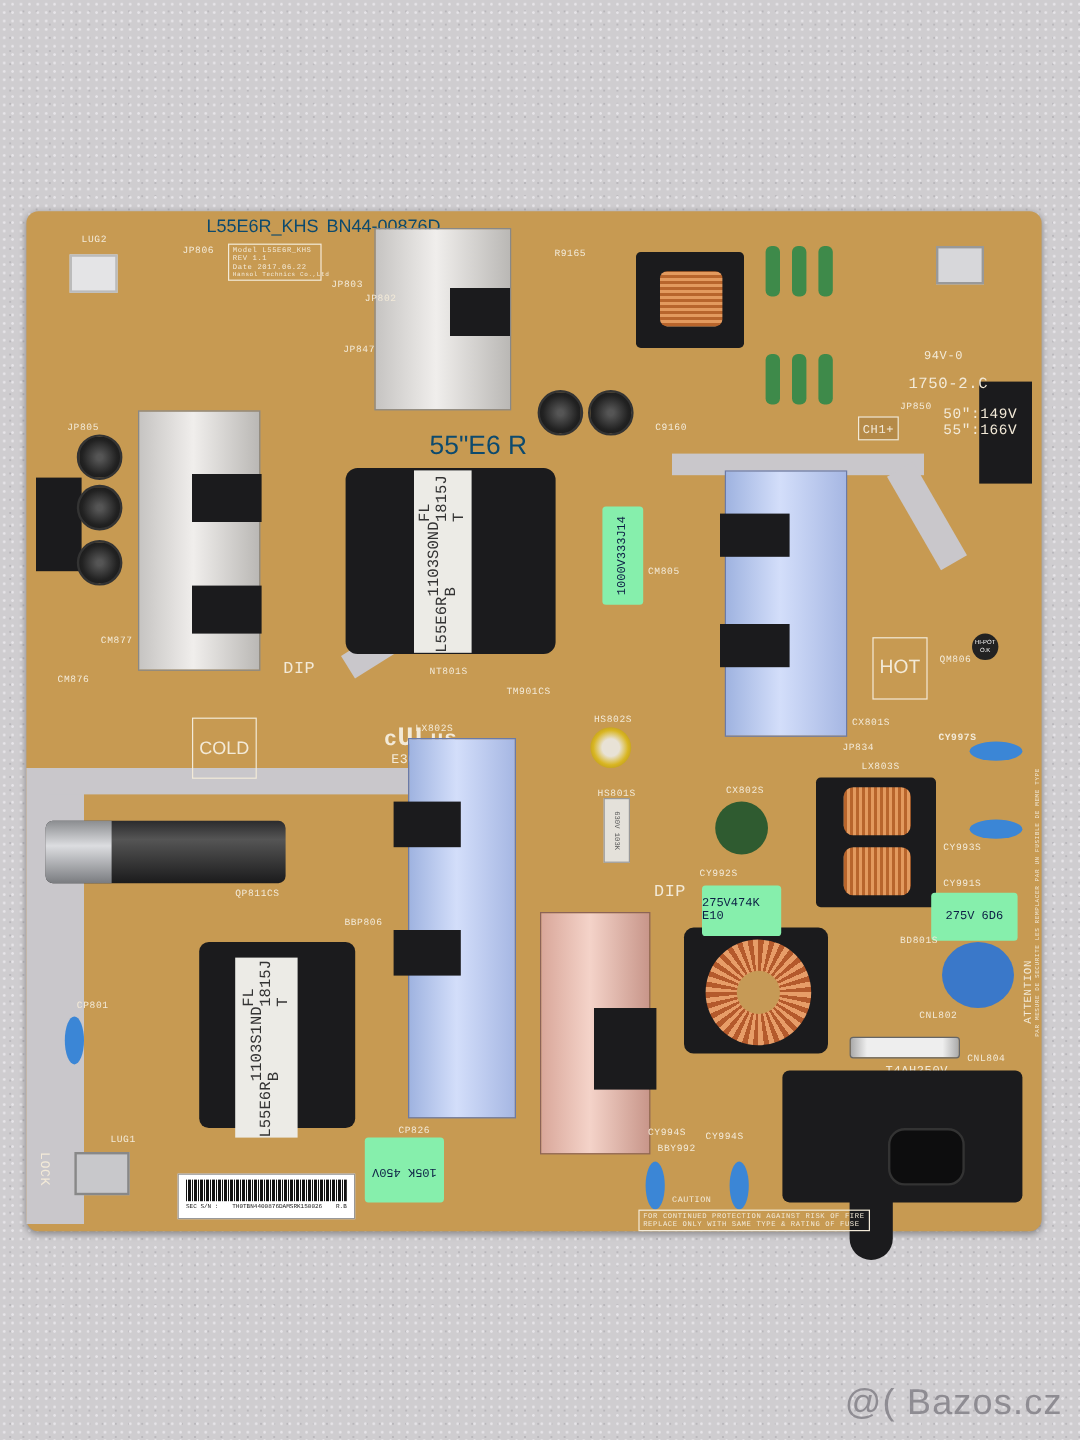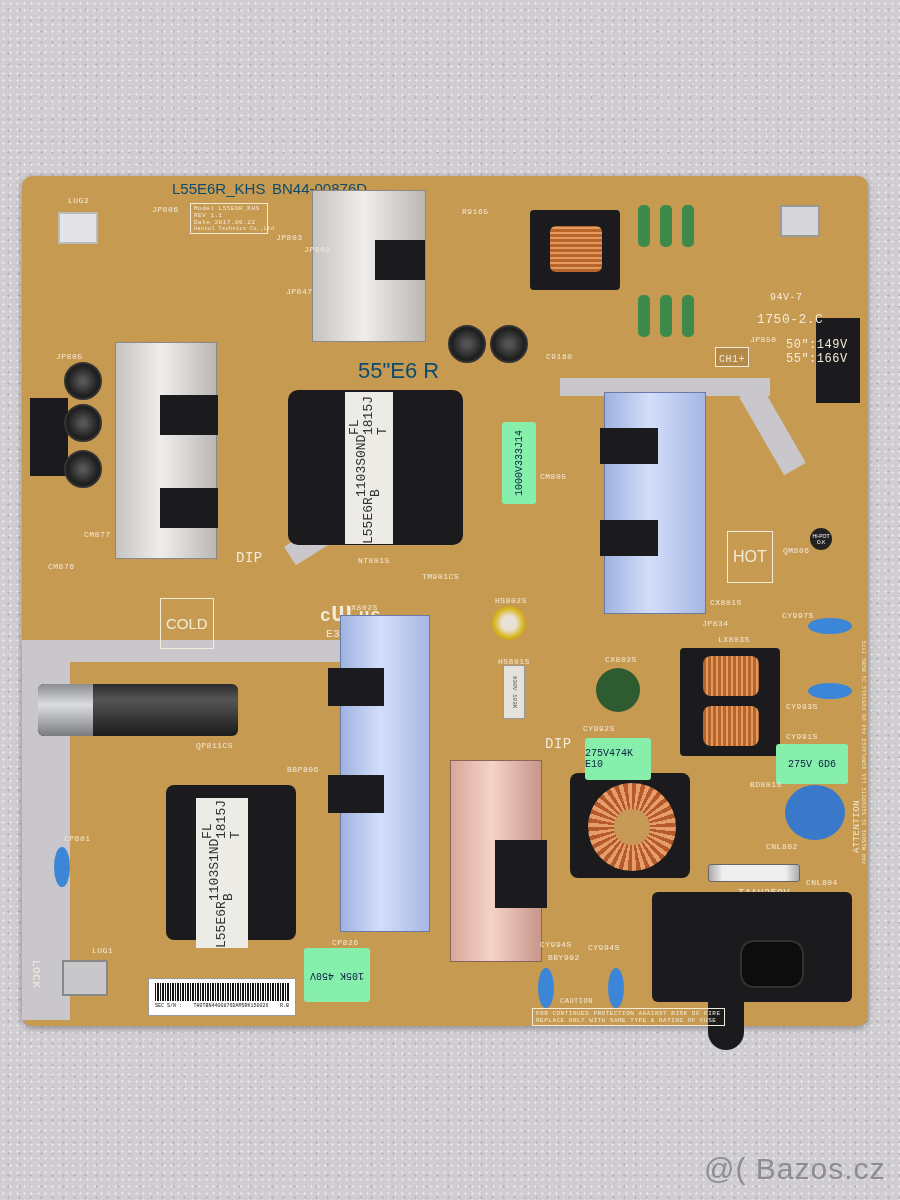--- a/index.html
+++ b/index.html
@@ -82,21 +82,21 @@
 <div class="abs resistor" style="left:660px;top:205px;width:12px;height:42px;"></div>
 <div class="abs resistor" style="left:682px;top:205px;width:12px;height:42px;"></div>
 <div class="abs resistor" style="left:638px;top:295px;width:12px;height:42px;"></div>
 <div class="abs resistor" style="left:660px;top:295px;width:12px;height:42px;"></div>
 <div class="abs resistor" style="left:682px;top:295px;width:12px;height:42px;"></div>
 
 <div class="abs ecap" style="left:448px;top:325px;width:34px;height:34px;"></div>
 <div class="abs ecap" style="left:490px;top:325px;width:34px;height:34px;"></div>
 
 <div class="abs black" style="left:816px;top:318px;width:44px;height:85px;"></div>
-<div class="abs silk" style="left:770px;top:292px;">94V-7</div>
+<div class="abs silk" style="left:770px;top:292px;">94V-0</div>
 <div class="abs silk" style="left:757px;top:312px;font-size:13px;">1750-2.C</div>
 <div class="abs" style="left:715px;top:347px;border:1px solid #f3ead8;padding:0 3px;background:#b58a48;">
   <span class="silk">CH1+</span>
 </div>
 <div class="abs silk" style="left:786px;top:338px;font-size:12px;">50":149V</div>
 <div class="abs silk" style="left:786px;top:352px;font-size:12px;">55":166V</div>
 
 <div class="abs heatsink-blue" style="left:604px;top:392px;width:100px;height:220px;"></div>
 <div class="abs black" style="left:600px;top:428px;width:58px;height:36px;"></div>
 <div class="abs black" style="left:600px;top:520px;width:58px;height:36px;"></div>
@@ -197,21 +197,21 @@
 <div class="abs silk" style="left:56px;top:352px;font-size:8px;">JP805</div>
 <div class="abs silk" style="left:750px;top:335px;font-size:8px;">JP850</div>
 <div class="abs silk" style="left:702px;top:579px;font-size:8px;margin-top:40px;">JP834</div>
 <div class="abs silk" style="left:462px;top:207px;font-size:8px;">R9165</div>
 <div class="abs silk" style="left:546px;top:352px;font-size:8px;">C9160</div>
 <div class="abs silk" style="left:783px;top:546px;font-size:8px;">QM806</div>
 <div class="abs silk" style="left:540px;top:472px;font-size:8px;">CM805</div>
 <div class="abs silk" style="left:358px;top:556px;font-size:8px;">NT801S</div>
 <div class="abs silk" style="left:346px;top:603px;font-size:8px;">LX802S</div>
 <div class="abs silk" style="left:710px;top:598px;font-size:8px;">CX801S</div>
-<div class="abs silk" style="left:782px;top:611px;font-size:8px;">CY997S</div>
+<div class="abs silk" style="left:782px;top:611px;font-size:8px;font-weight:bold;">CY997S</div>
 <div class="abs silk" style="left:786px;top:702px;font-size:8px;">CY993S</div>
 <div class="abs silk" style="left:786px;top:732px;font-size:8px;">CY991S</div>
 <div class="abs silk" style="left:750px;top:780px;font-size:8px;">BD801S</div>
 <div class="abs silk" style="left:766px;top:842px;font-size:8px;">CNL802</div>
 <div class="abs silk" style="left:806px;top:878px;font-size:8px;">CNL804</div>
 <div class="abs silk" style="left:583px;top:724px;font-size:8px;">CY992S</div>
 <div class="abs silk" style="left:540px;top:940px;font-size:8px;">CY994S</div>
 <div class="abs silk" style="left:548px;top:953px;font-size:8px;">BBY992</div>
 <div class="abs silk" style="left:588px;top:943px;font-size:8px;">CY994S</div>
 <div class="abs silk" style="left:64px;top:834px;font-size:8px;">CP801</div>

